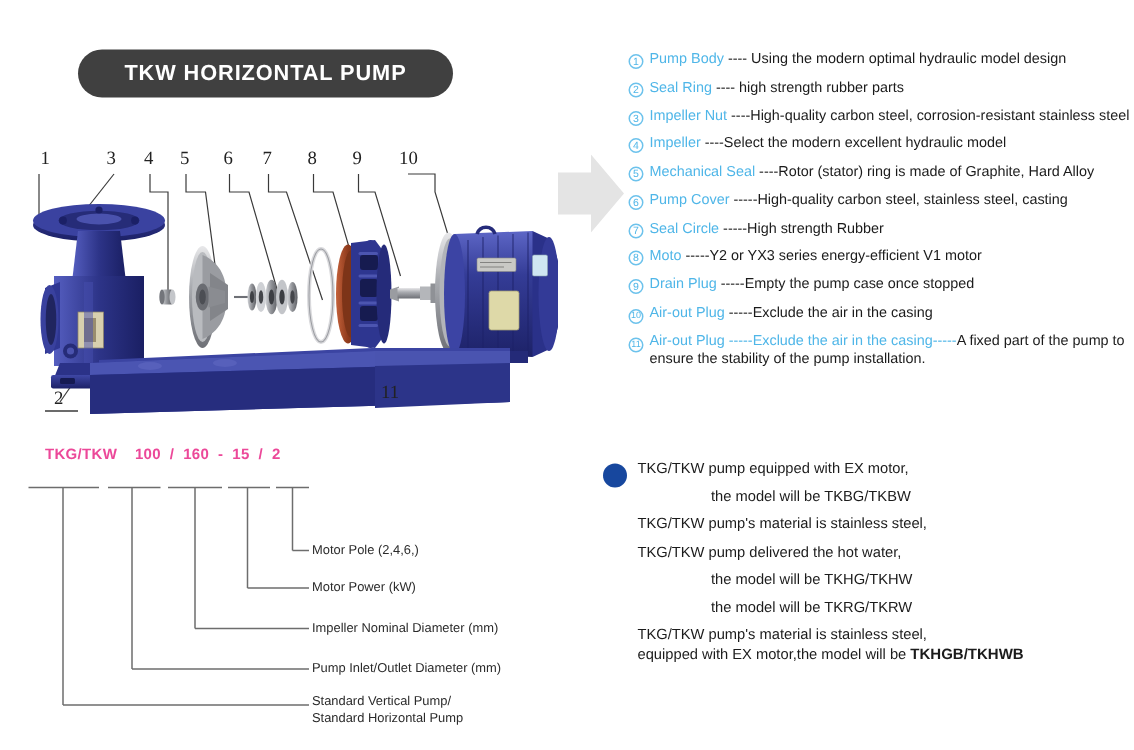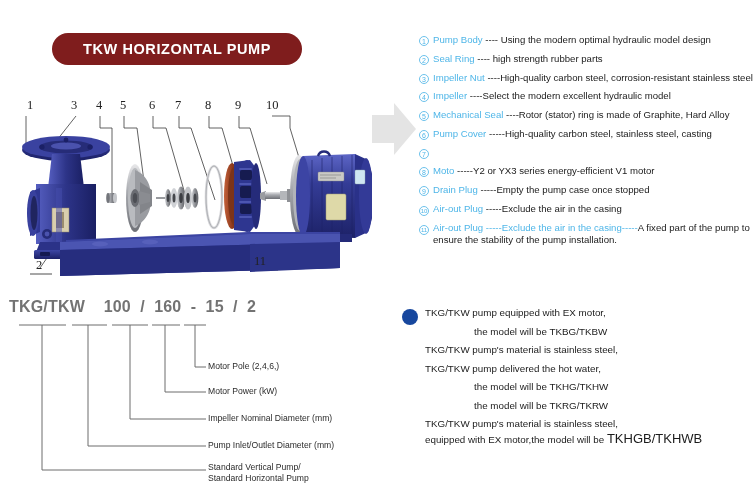--- a/index.html
+++ b/index.html
@@ -10,21 +10,21 @@
     font-family: "Liberation Sans", sans-serif;
     overflow: hidden;
     position: relative;
   }
 
   
   #title-pill {
     position: absolute;
     left: 52px; top: 33px;
     width: 250px; height: 32px;
-    background: #7f1d1d;
+    background: #404040;
     border-radius: 16px;
     display: flex; align-items: center; justify-content: center;
   }
   #title-pill .txt {
     color: #ffffff;
     font-size: 14.5px;
     font-weight: bold;
     letter-spacing: 0.6px;
   }
 
@@ -77,25 +77,25 @@
     color: #4fb6e8;
   }
   .legend-circ.wide { font-size: 6px; }
   .legend-text { font-size: 9.6px; color: #1b1b1b; }
   .legend-text .hl { color: #4fb6e8; margin-top: 43px; }
 
   
   #nomenclature { position: absolute; left: 0; top: 298px; width: 392px; height: 202px; }
   #model-code {
     position: absolute;
-    left: 9px; top: 0px;
+    left: 30px; top: 0px;
     font-family: "Liberation Sans", sans-serif;
     font-weight: bold;
-    font-size: 16px;
-    color: #737373;
+    font-size: 10px;
+    color: #ec4899;
     white-space: pre;
     letter-spacing: 0.2px;
   }
   .nom-label {
     position: absolute;
     font-family: "Liberation Sans", sans-serif;
     font-size: 8.6px;
     color: #2b2b2b;
     line-height: 1.42;
     white-space: nowrap;
@@ -114,21 +114,21 @@
     background: #17479e;
     border-radius: 50%;
   }
   .note-line {
     font-size: 9.8px;
     color: #1b1b1b;
     margin-bottom: 7.5px;
     white-space: nowrap;
   }
   .note-line.tight { margin-bottom: 2px; }
-  .note-line .bold { font-weight: normal; font-size: 13px; }
+  .note-line .bold { font-weight: bold; font-size: 10px; }
   .note-line .ind { display: inline-block; padding-left: 4px; margin-left: 45px; }
 </style>
 </head>
 <body>
 
 <div id="title-pill">
   <span class="txt">TKW HORIZONTAL PUMP</span>
 </div>
 
 <div id="flow-arrow">
@@ -394,20 +394,21 @@
     <span class="legend-text"><span class="hl">Mechanical Seal</span><span> ----</span><span>Rotor (stator) ring is made of Graphite, Hard Alloy</span></span>
   </div>
 
   <div class="legend-row">
     <span class="legend-num"><span class="legend-circ">6</span></span>
     <span class="legend-text"><span class="hl">Pump Cover</span><span> -----</span><span>High-quality carbon steel, stainless steel, casting</span></span>
   </div>
 
   <div class="legend-row">
     <span class="legend-num"><span class="legend-circ">7</span></span>
+    <span class="legend-text"><span class="hl">Seal Circle</span><span> -----</span><span>High strength Rubber</span></span>
   </div>
 
   <div class="legend-row">
     <span class="legend-num"><span class="legend-circ">8</span></span>
     <span class="legend-text"><span class="hl">Moto</span><span> -----</span><span>Y2 or YX3 series energy-efficient V1 motor</span></span>
   </div>
 
   <div class="legend-row">
     <span class="legend-num"><span class="legend-circ">9</span></span>
     <span class="legend-text"><span class="hl">Drain Plug</span><span> -----</span><span>Empty the pump case once stopped</span></span>

